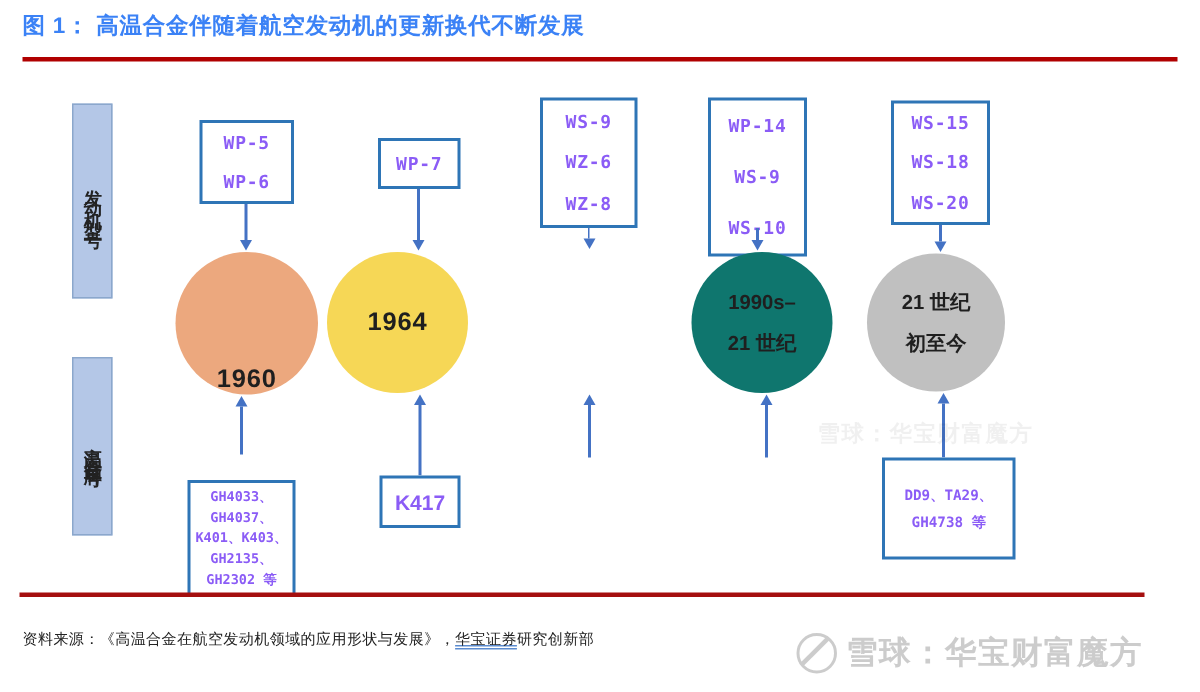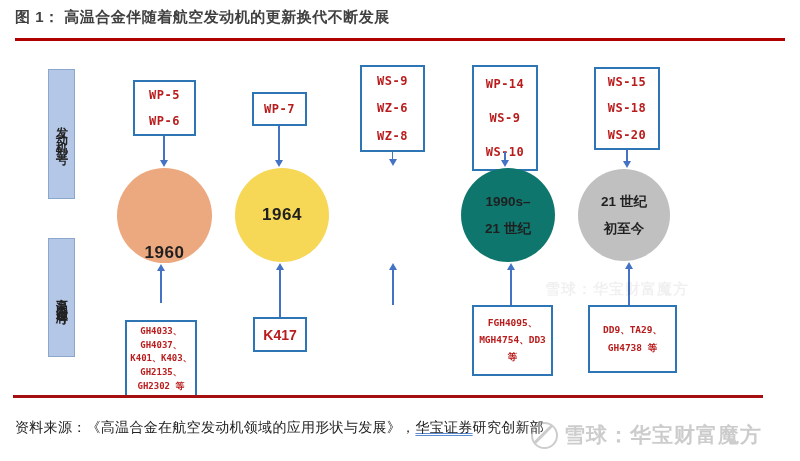--- a/index.html
+++ b/index.html
@@ -1,52 +1,52 @@
 <!DOCTYPE html>
 <html><head>
 <meta charset="utf-8">
 <style>
   html,body{margin:0;padding:0;background:#fff;}
   .fig{position:relative;width:800px;height:461px;background:#fff;overflow:hidden;
        font-family:"Liberation Sans","DejaVu Sans",sans-serif;}
-  .title{position:absolute;left:15px;top:8px;font-size:15px;font-weight:bold;color:#404040;letter-spacing:.5px;}
+  .title{position:absolute;left:15px;top:8px;font-size:15px;font-weight:bold;color:#3b82f6;letter-spacing:.5px;}
   .rule-top{position:absolute;left:15px;top:38px;width:770px;height:3px;background:#b00000;}
   .rule-bottom{position:absolute;left:13px;top:395px;width:750px;height:3px;background:#a50f0f;}
 
   .side-label{position:absolute;left:48px;width:25px;background:#b4c7e7;border:1px solid #8ba7cc;
       display:flex;align-items:center;justify-content:center;
       writing-mode:vertical-lr;text-orientation:upright;
       font-size:12px;font-weight:600;color:#222;}
   .sl1{top:69px;height:128px;letter-spacing:7px;}
   .sl2{top:238px;height:117px;letter-spacing:3px;}
 
   .box{position:absolute;background:#fff;border:2px solid #2e75b6;box-sizing:border-box;
       display:flex;flex-direction:column;align-items:center;justify-content:space-around;
-      text-align:center;color:#b91c1c;}
+      text-align:center;color:#8b5cf6;}
   .box .ln{width:100%;}
   .code{font-size:12px;font-weight:600;letter-spacing:.5px;font-family:"DejaVu Sans Mono","Liberation Mono",monospace;}
   .alloy-sm{font-size:9px;font-weight:600;font-family:"DejaVu Sans Mono","Liberation Mono",monospace;}
   .alloy-md{font-size:9.5px;font-weight:600;font-family:"DejaVu Sans Mono","Liberation Mono",monospace;}
   .alloy-cn{font-size:11.5px;font-weight:600;}
   .k417{font-size:14px;font-weight:700;}
 
   .circle{position:absolute;border-radius:50%;display:flex;flex-direction:column;
       align-items:center;justify-content:center;text-align:center;color:#1f1f1f;}
   .p-big{font-size:17px;font-weight:600;letter-spacing:.5px;}
   .p-med{font-size:15px;font-weight:600;line-height:1.85;}
   .p-sm{font-size:13.5px;font-weight:600;line-height:2;}
 
   .arr{position:absolute;width:9px;display:flex;flex-direction:column;align-items:center;}
   .shaft{flex:1;width:1.5px;background:#4472c4;}
   .head-down{width:0;height:0;border-left:4.5px solid transparent;border-right:4.5px solid transparent;
       border-top:7px solid #4472c4;}
   .head-up{width:0;height:0;border-left:4.5px solid transparent;border-right:4.5px solid transparent;
       border-bottom:7px solid #4472c4;}
 
-  .source{position:absolute;left:15px;top:419px;font-size:14px;color:#222;letter-spacing:.3px;}
+  .source{position:absolute;left:15px;top:419px;font-size:10px;color:#222;letter-spacing:.3px;}
   .srclink{text-decoration:underline;text-decoration-style:double;text-decoration-color:#5b8bd0;}
 
   .wm{position:absolute;left:531px;top:421px;display:flex;align-items:center;gap:6px;opacity:.5;}
   .wm-logo{display:block;width:23px;height:23px;border:2.5px solid #9b9b9b;border-radius:50%;position:relative;}
   .wm-logo::after{content:"";position:absolute;left:-3px;top:9px;width:26px;height:2.5px;background:#9b9b9b;
       transform:rotate(-45deg);}
   .wm-text{font-size:21px;font-weight:bold;color:#9b9b9b;letter-spacing:1px;white-space:nowrap;}
   .wm-faint{position:absolute;left:545px;top:280px;font-size:15px;font-weight:bold;color:rgba(0,0,0,0.06);
       letter-spacing:1px;}
 </style>
@@ -101,21 +101,21 @@
       <i class="head-down"></i>
     </div>
   <div class="arr" style="left:622.5px;top:150px;height:18px;">
       <i class="shaft"></i>
       <i class="head-down"></i>
     </div>
 
   <div class="circle" style="left: 117px; top: 168px; width: 95px; height: 95px; background: rgb(236, 168, 126); justify-content: flex-end;">
     <div class="p-big">1960</div>
   </div>
-  <div class="circle" style="left: 235px; top: 168px; width: 94px; height: 94px; background: rgb(246, 215, 86);">
+  <div class="circle" style="left: 218px; top: 168px; width: 94px; height: 94px; background: rgb(246, 215, 86);">
     <div class="p-big">1964</div>
   </div>
   <div class="circle" style="left: 461px; top: 168px; width: 94px; height: 94px; background: #0f766e;">
     <div class="p-sm">1990s–</div>
     <div class="p-sm">21 世纪</div>
   </div>
   <div class="circle" style="left: 578px; top: 169px; width: 92px; height: 92px; background: rgb(192, 192, 192);">
     <div class="p-sm">21 世纪</div>
     <div class="p-sm">初至今</div>
   </div>
@@ -144,25 +144,20 @@
   <div class="box" style="left:125px;top:320px;width:72px;height:78px;padding:3px 0;">
     <div class="ln alloy-sm">GH4033、</div>
     <div class="ln alloy-sm">GH4037、</div>
     <div class="ln alloy-sm">K401、K403、</div>
     <div class="ln alloy-sm">GH2135、</div>
     <div class="ln alloy-sm">GH2302 等</div>
   </div>
   <div class="box" style="left:253px;top:317px;width:54px;height:35px;">
     <div class="ln k417">K417</div>
   </div>
-  <div class="box" style="left:472px;top:305px;width:81px;height:71px;padding:8px 0;">
-    <div class="ln alloy-md">FGH4095、</div>
-    <div class="ln alloy-md">MGH4754、DD3</div>
-    <div class="ln alloy-md">等</div>
-  </div>
   <div class="box" style="left:588px;top:305px;width:89px;height:68px;padding:14px 0;">
     <div class="ln alloy-md">DD9、TA29、</div>
     <div class="ln alloy-md">GH4738 等</div>
   </div>
 
   <div class="rule-bottom"></div>
 
   <div class="source"><span>资料来源：《高温合金在航空发动机领域的应用形状与发展》，</span><span class="srclink">华宝证券</span><span>研究创新部</span></div>
 
   <div class="wm-faint">雪球：华宝财富魔方</div>

